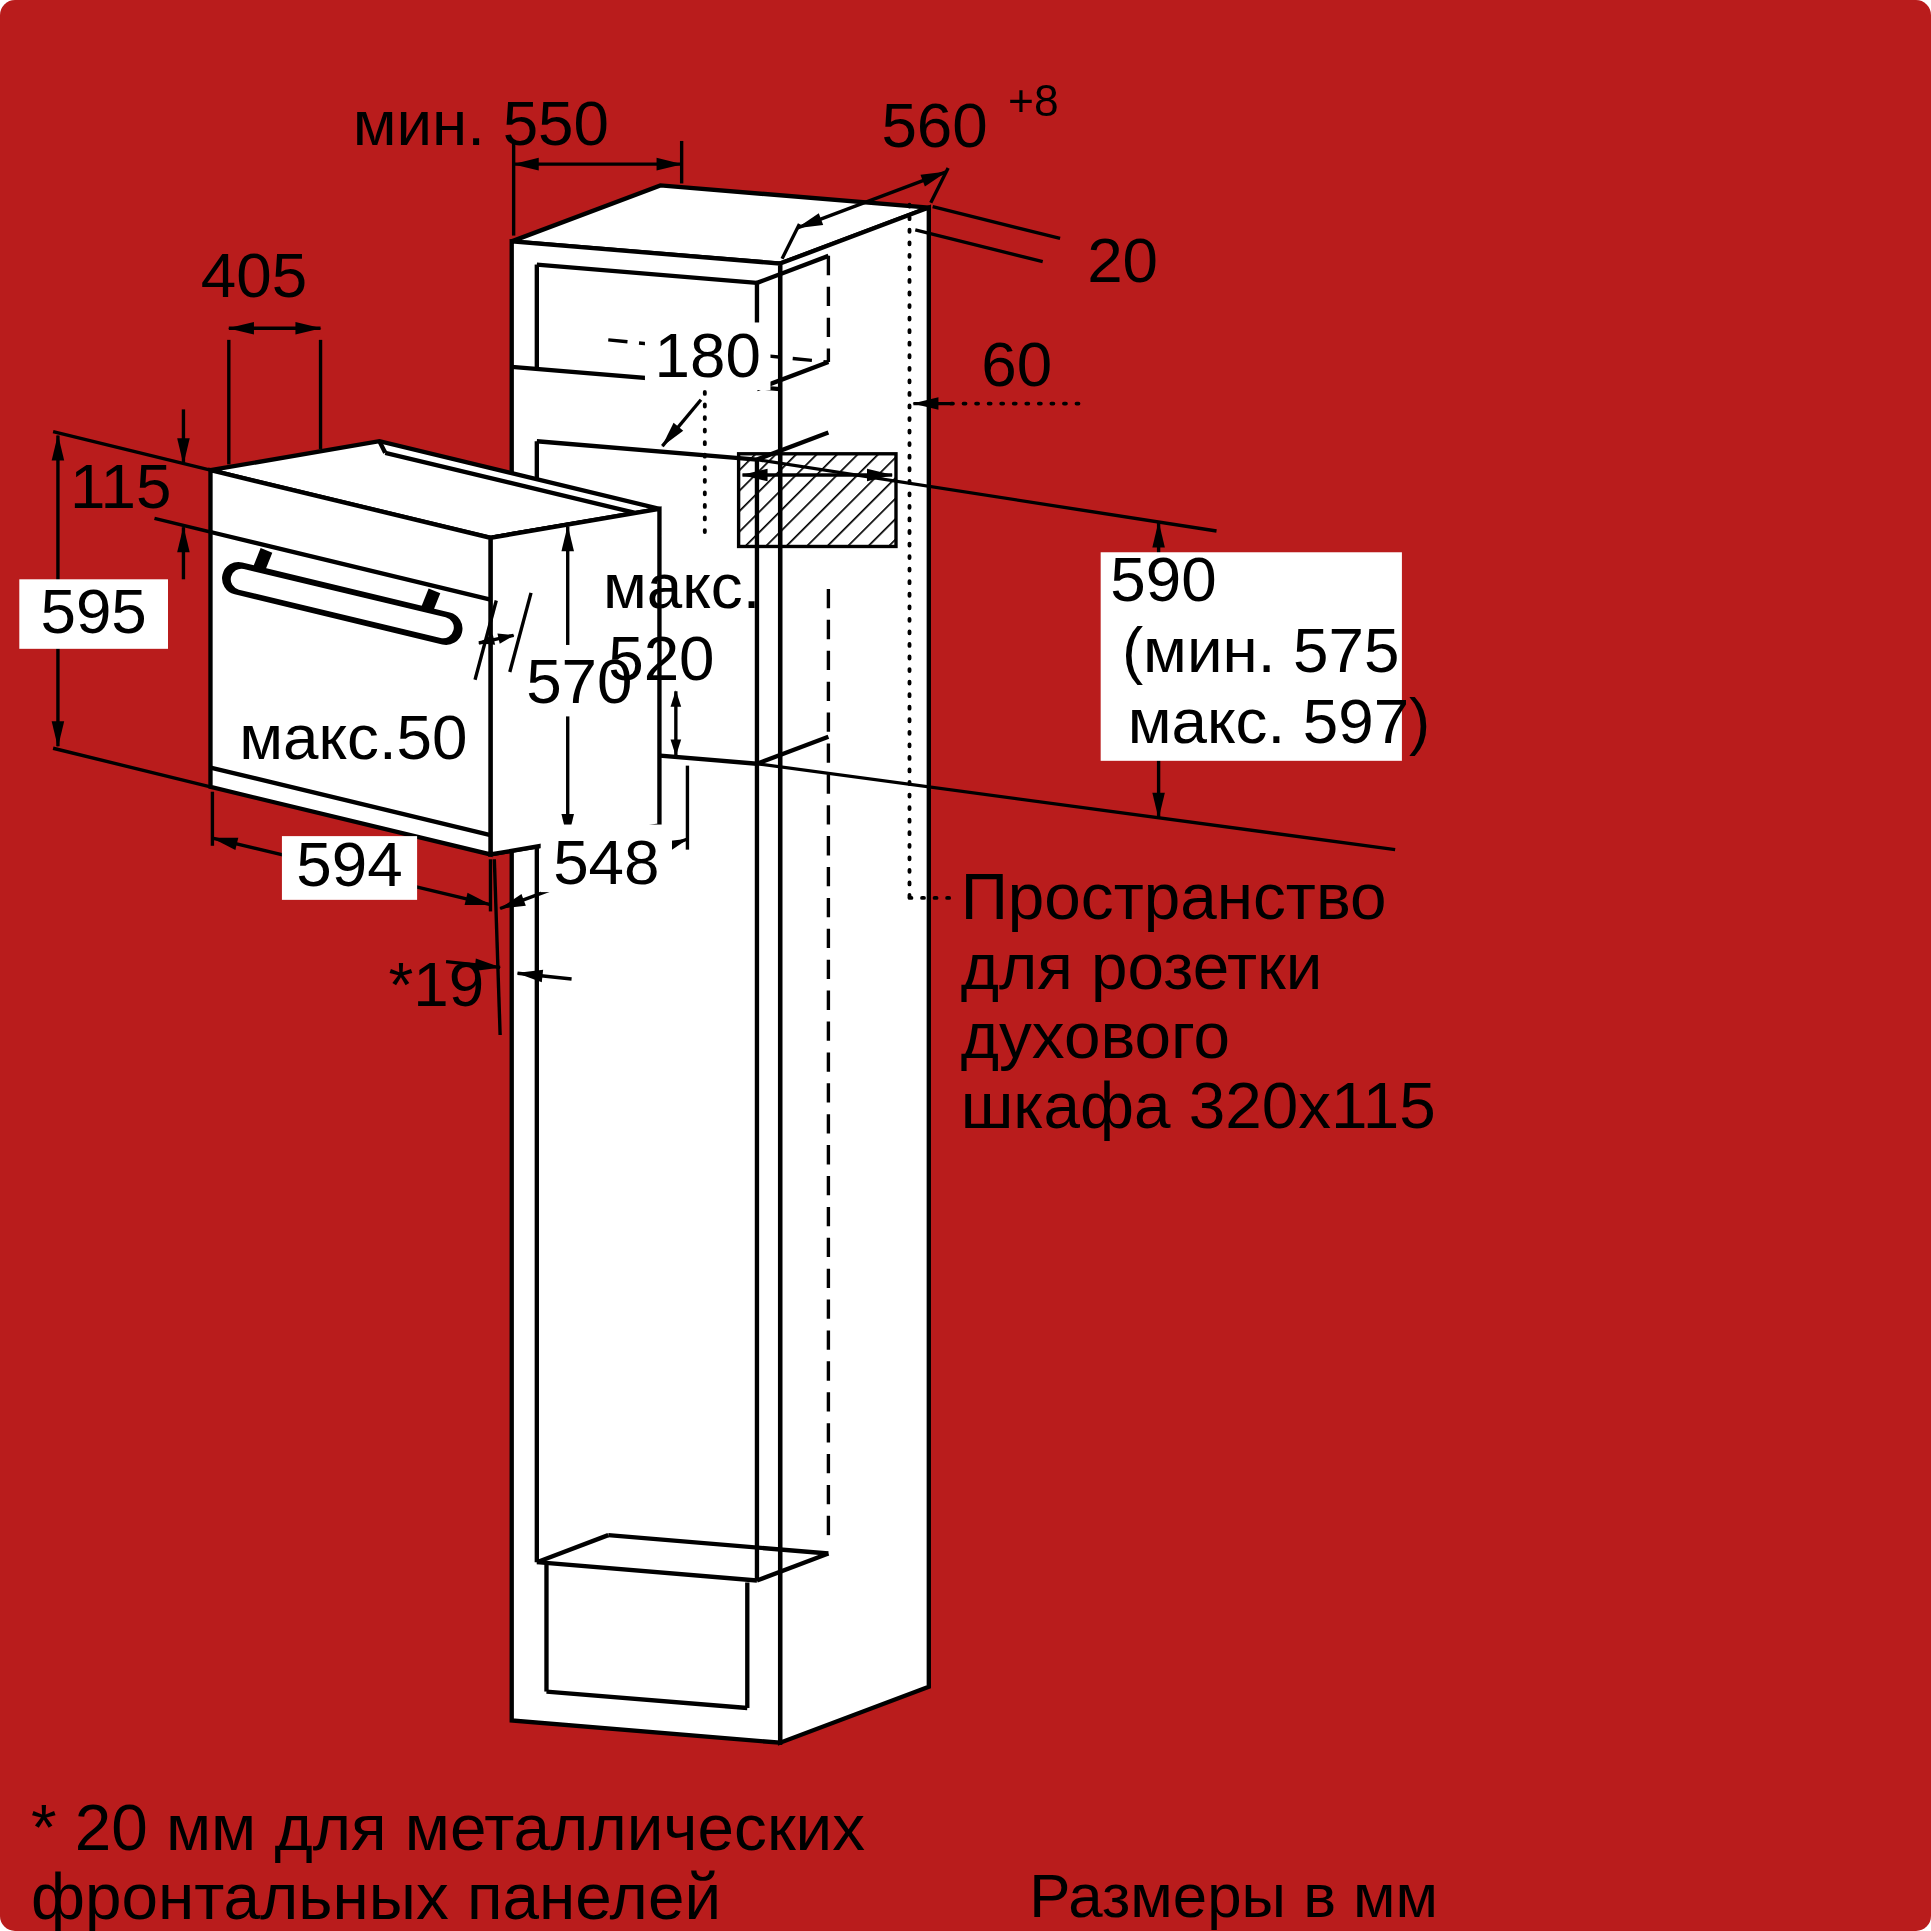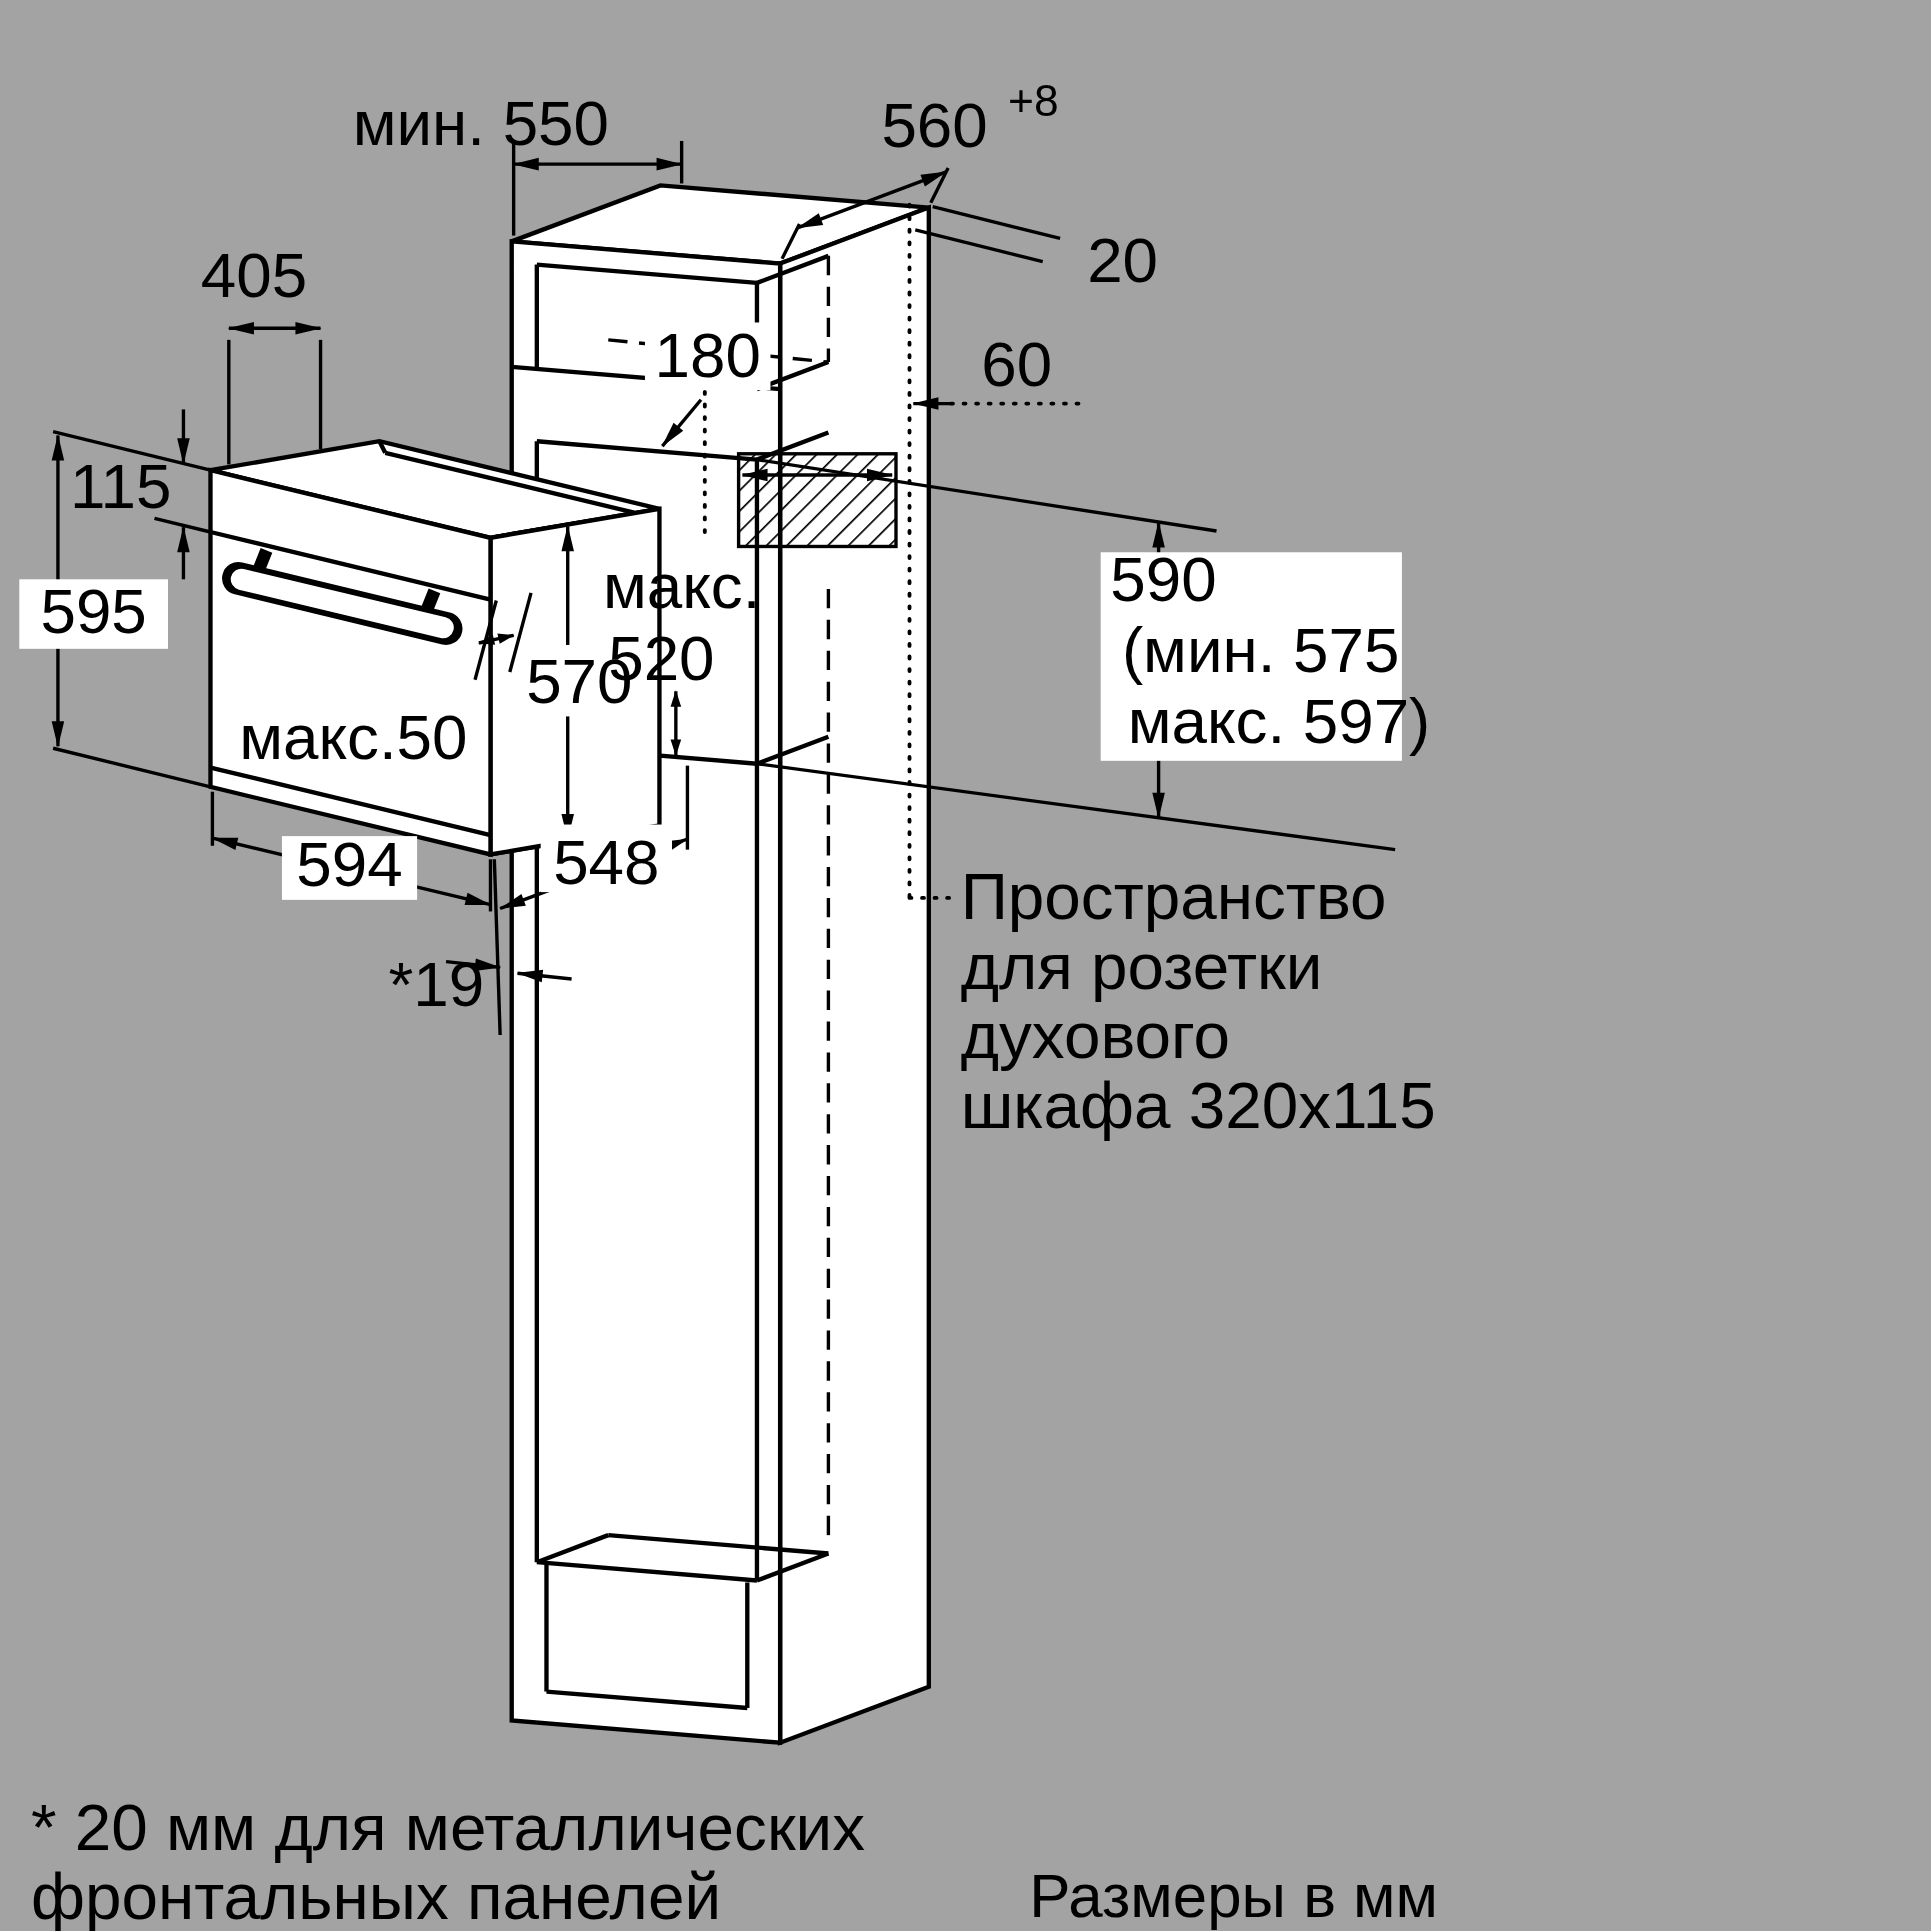--- a/index.html
+++ b/index.html
@@ -1,16 +1,16 @@
 <!DOCTYPE html>
 <html><head>
 <meta charset="utf-8">
 <style>
   html,body{margin:0;padding:0;background:#fff;}
-  .stage{width:1931px;height:1931px;background:#a3a3a3;position:relative;overflow:hidden;}
+  .stage{width:1931px;height:1931px;background:#b91c1c;position:relative;overflow:hidden;border-radius:15px;}
   svg text{font-family:"Liberation Sans","DejaVu Sans",sans-serif;fill:#000;}
   .t66{font-size:66px;}
   .t68{font-size:68px;}
   .t64{font-size:64px;}
   .t46{font-size:46px;}
   .thin{stroke:#000;stroke-width:3.5;fill:none;}
   .main{stroke:#000;stroke-width:4.5;fill:none;}
   .face{stroke:#000;stroke-width:4.5;fill:#fff;}
   .dash{stroke:#000;stroke-width:3.5;fill:none;stroke-dasharray:20 12;}
   .dot{stroke:#000;stroke-width:4;fill:none;stroke-dasharray:2 11;stroke-linecap:round;}

